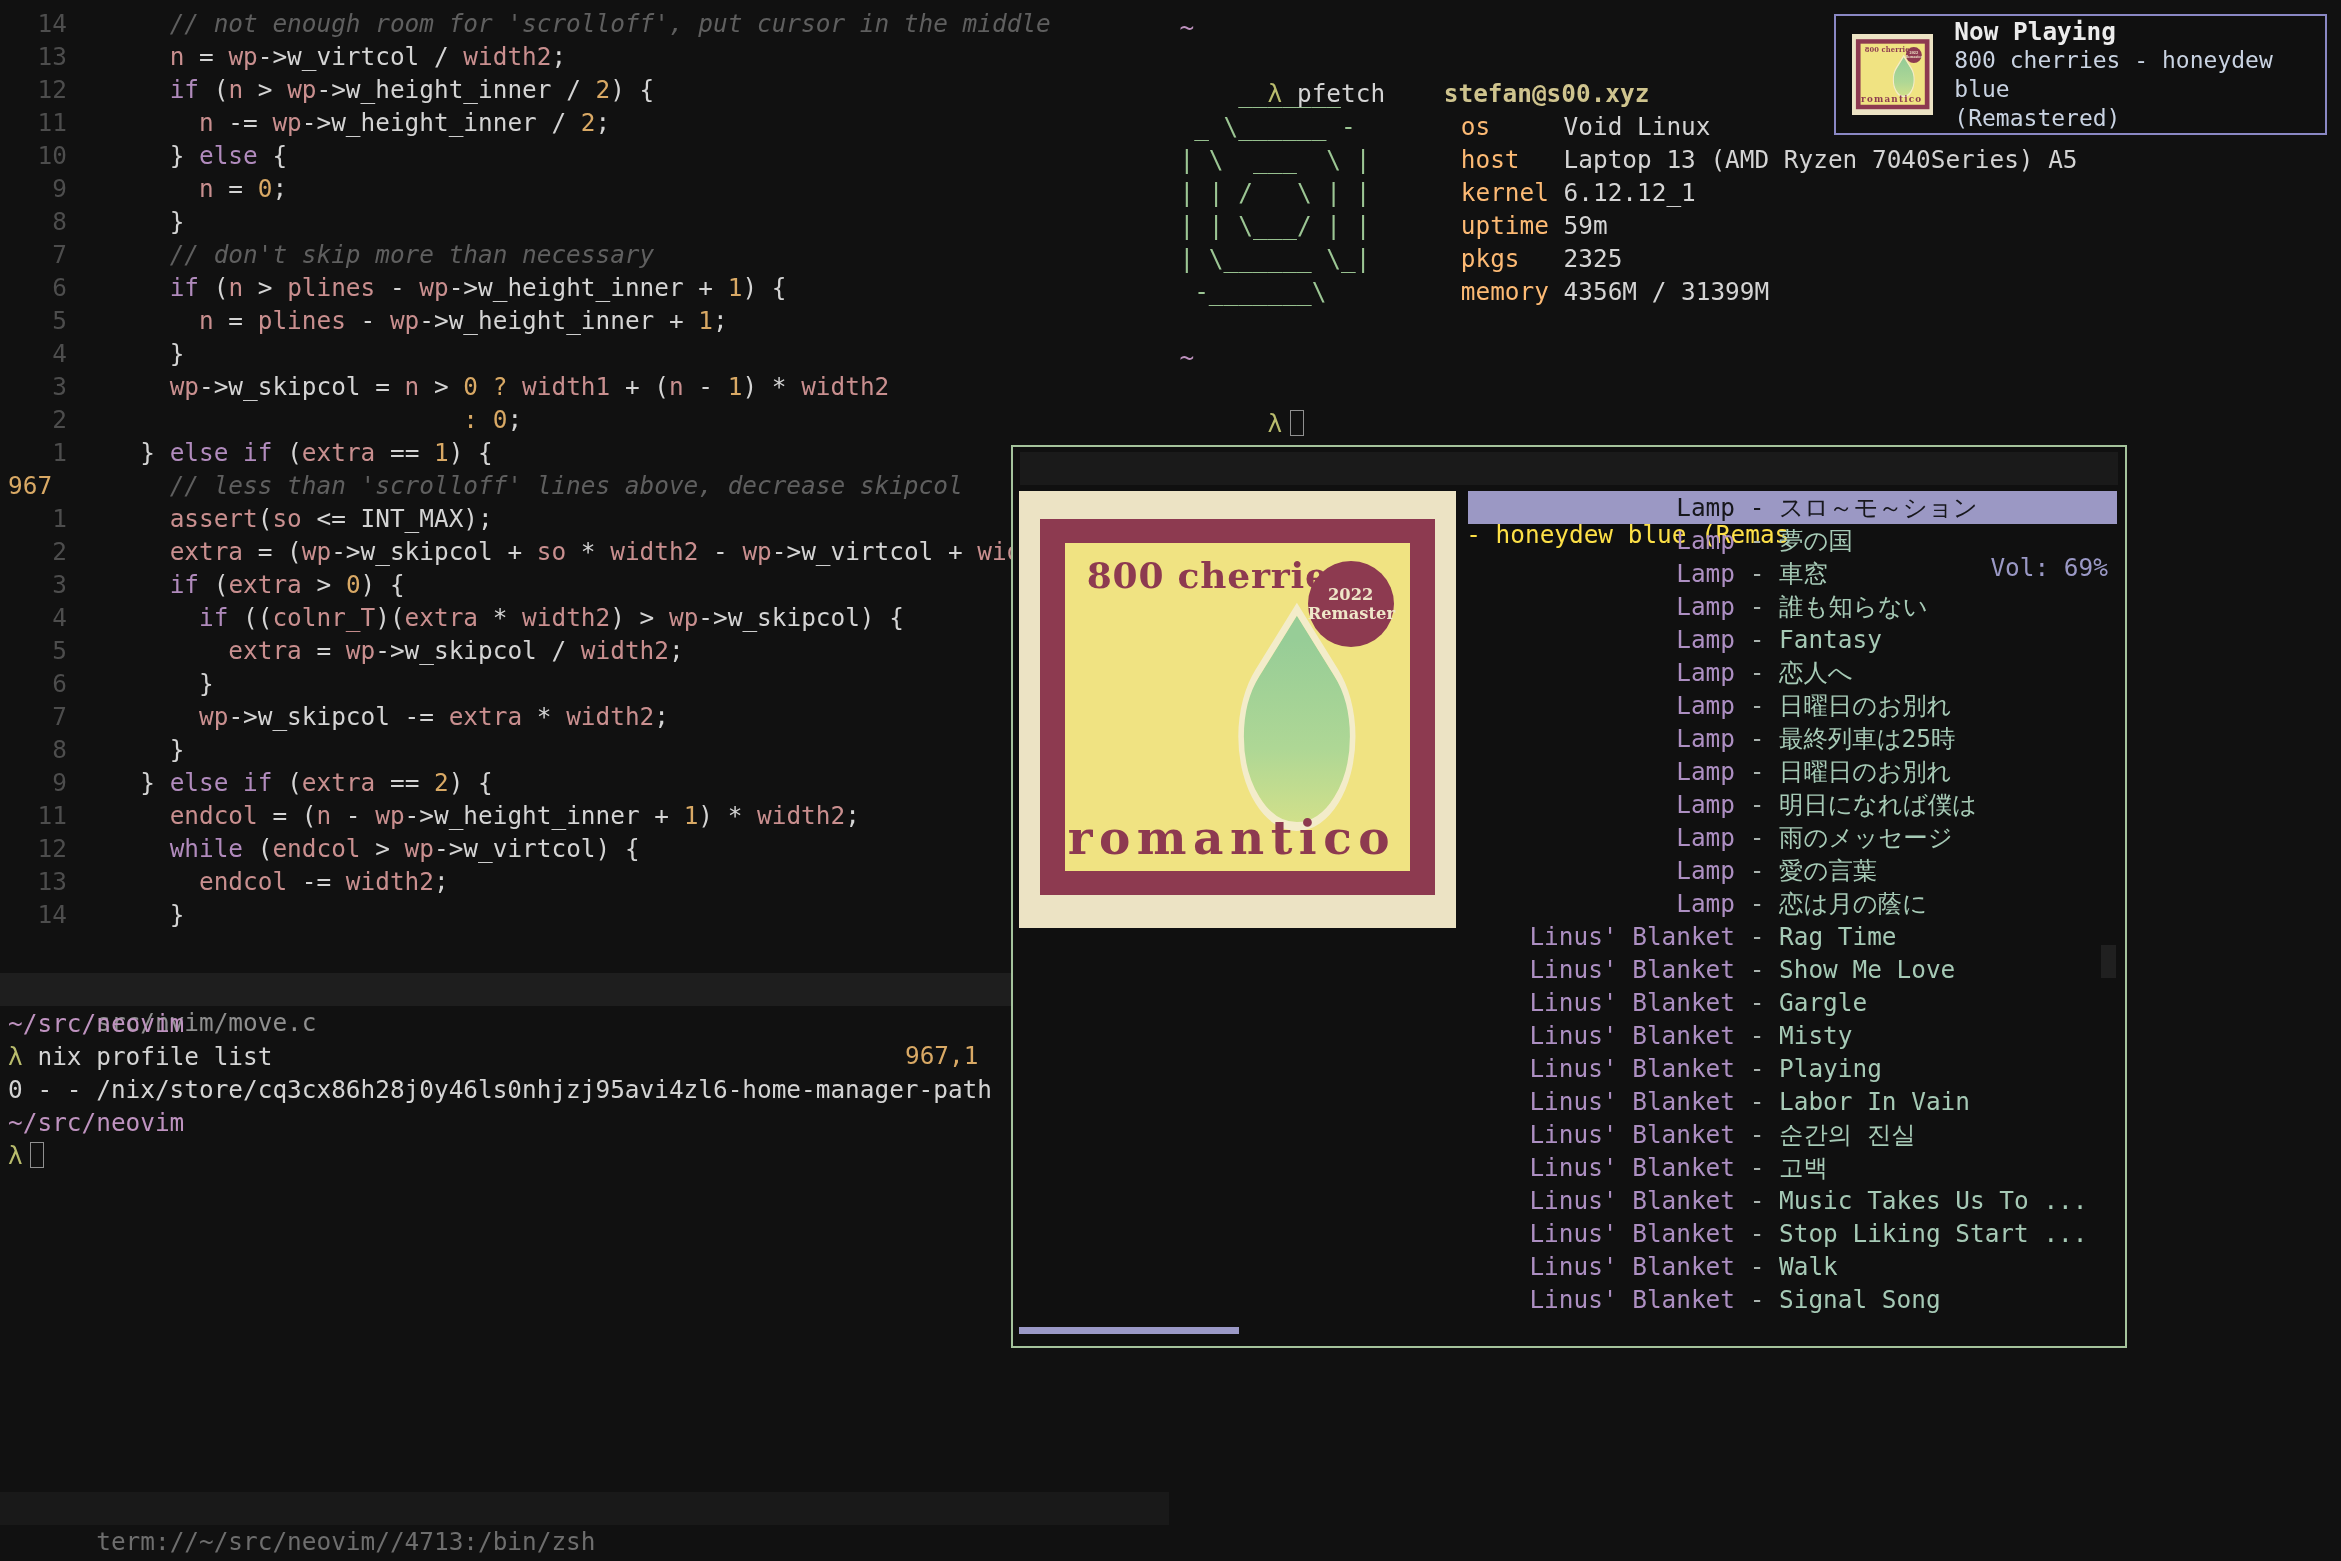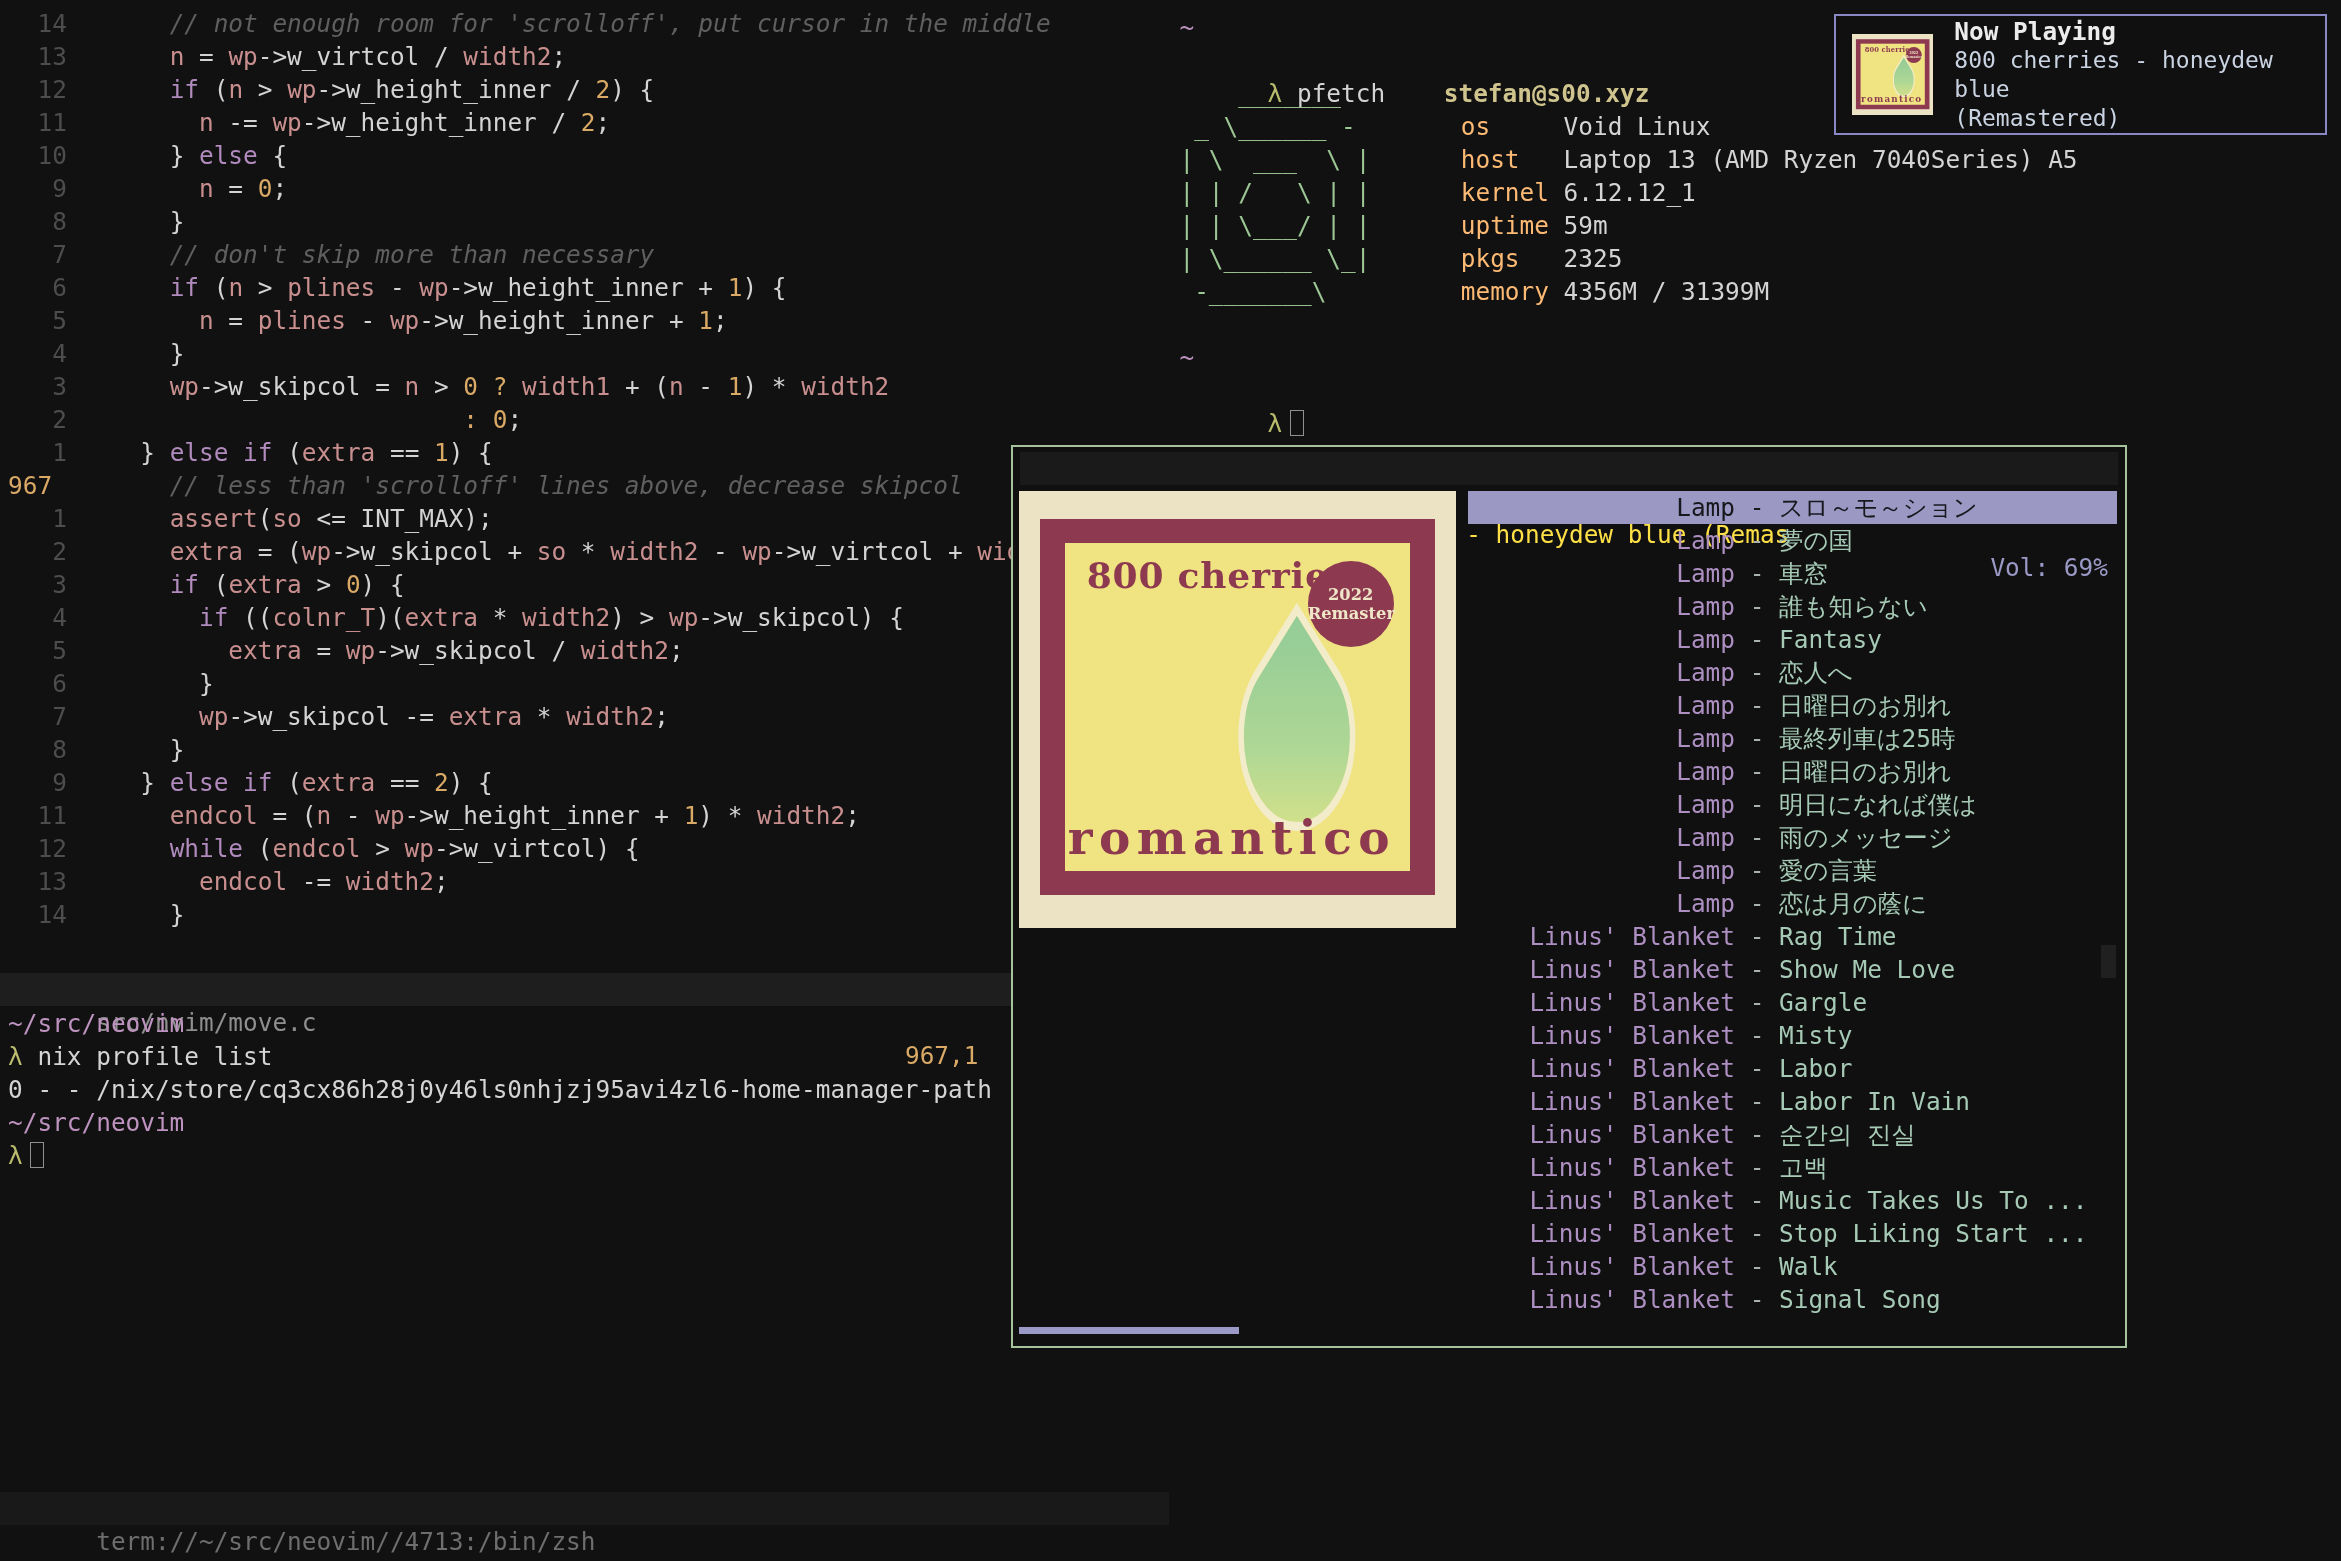--- a/index.html
+++ b/index.html
@@ -200,21 +200,21 @@
         <div class="trow"><span class="ta">Lamp</span><span class="tsep"> - </span><span class="tt">最終列車は25時</span></div>
         <div class="trow"><span class="ta">Lamp</span><span class="tsep"> - </span><span class="tt">日曜日のお別れ</span></div>
         <div class="trow"><span class="ta">Lamp</span><span class="tsep"> - </span><span class="tt">明日になれば僕は</span></div>
         <div class="trow"><span class="ta">Lamp</span><span class="tsep"> - </span><span class="tt">雨のメッセージ</span></div>
         <div class="trow"><span class="ta">Lamp</span><span class="tsep"> - </span><span class="tt">愛の言葉</span></div>
         <div class="trow"><span class="ta">Lamp</span><span class="tsep"> - </span><span class="tt">恋は月の蔭に</span></div>
         <div class="trow"><span class="ta">Linus' Blanket</span><span class="tsep"> - </span><span class="tt">Rag Time</span></div>
         <div class="trow"><span class="ta">Linus' Blanket</span><span class="tsep"> - </span><span class="tt">Show Me Love</span></div>
         <div class="trow"><span class="ta">Linus' Blanket</span><span class="tsep"> - </span><span class="tt">Gargle</span></div>
         <div class="trow"><span class="ta">Linus' Blanket</span><span class="tsep"> - </span><span class="tt">Misty</span></div>
-        <div class="trow"><span class="ta">Linus' Blanket</span><span class="tsep"> - </span><span class="tt">Labor</span></div>
+        <div class="trow"><span class="ta">Linus' Blanket</span><span class="tsep"> - </span><span class="tt">Playing</span></div>
         <div class="trow"><span class="ta">Linus' Blanket</span><span class="tsep"> - </span><span class="tt">Labor In Vain</span></div>
         <div class="trow"><span class="ta">Linus' Blanket</span><span class="tsep"> - </span><span class="tt">순간의 진실</span></div>
         <div class="trow"><span class="ta">Linus' Blanket</span><span class="tsep"> - </span><span class="tt">고백</span></div>
         <div class="trow"><span class="ta">Linus' Blanket</span><span class="tsep"> - </span><span class="tt">Music Takes Us To ...</span></div>
         <div class="trow"><span class="ta">Linus' Blanket</span><span class="tsep"> - </span><span class="tt">Stop Liking Start ...</span></div>
         <div class="trow"><span class="ta">Linus' Blanket</span><span class="tsep"> - </span><span class="tt">Walk</span></div>
         <div class="trow"><span class="ta">Linus' Blanket</span><span class="tsep"> - </span><span class="tt">Signal Song</span></div>
       </div>
 
     <div class="progress"></div>

